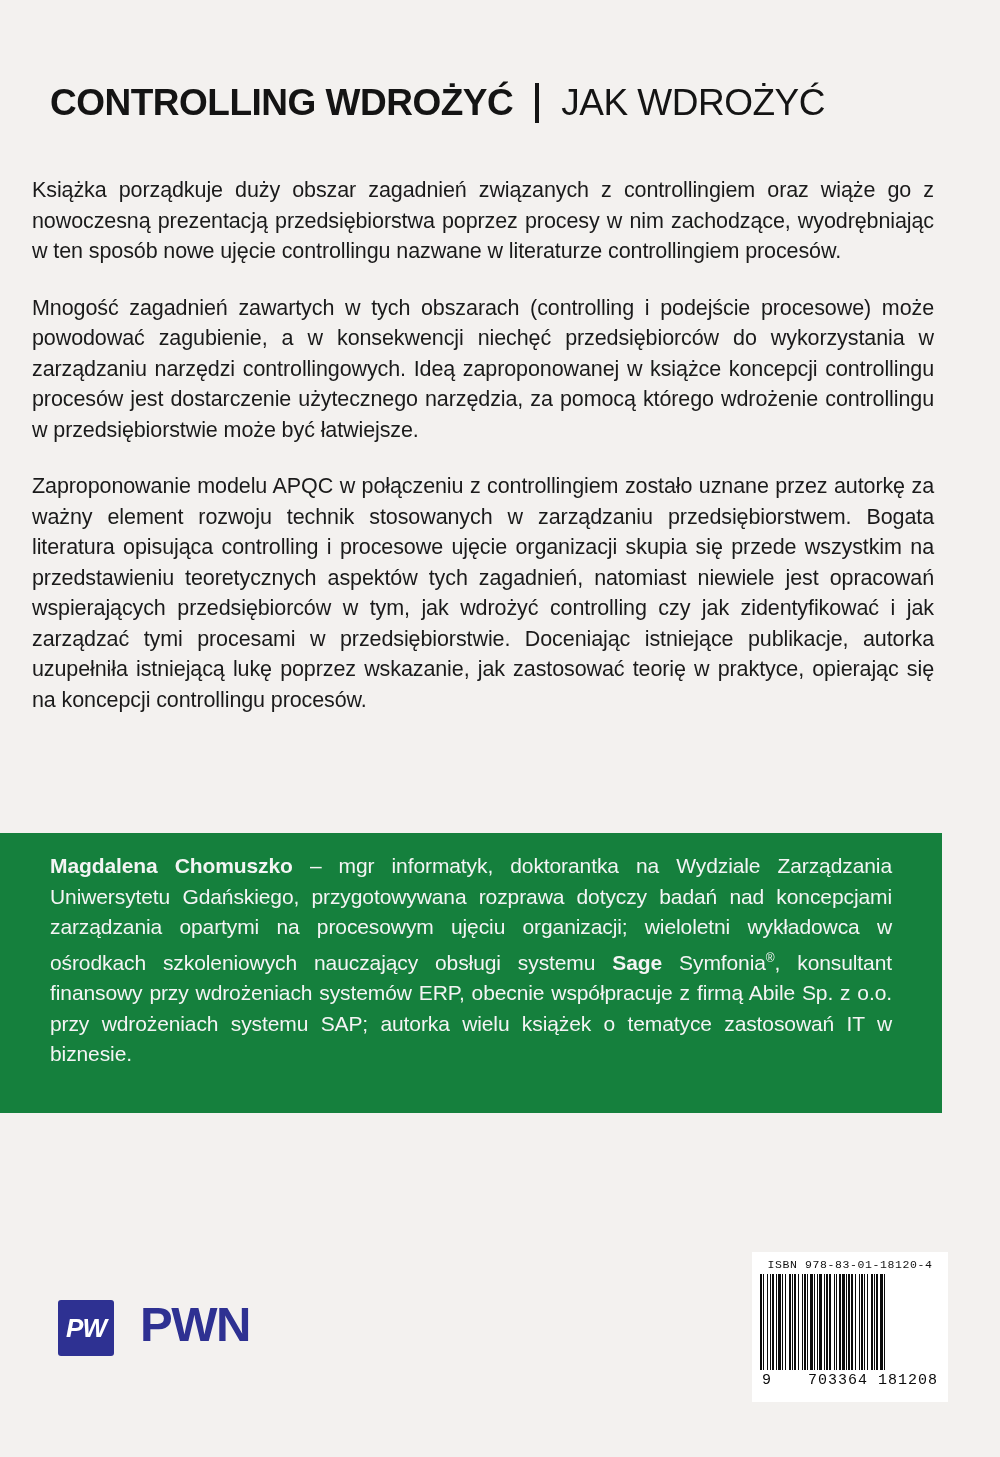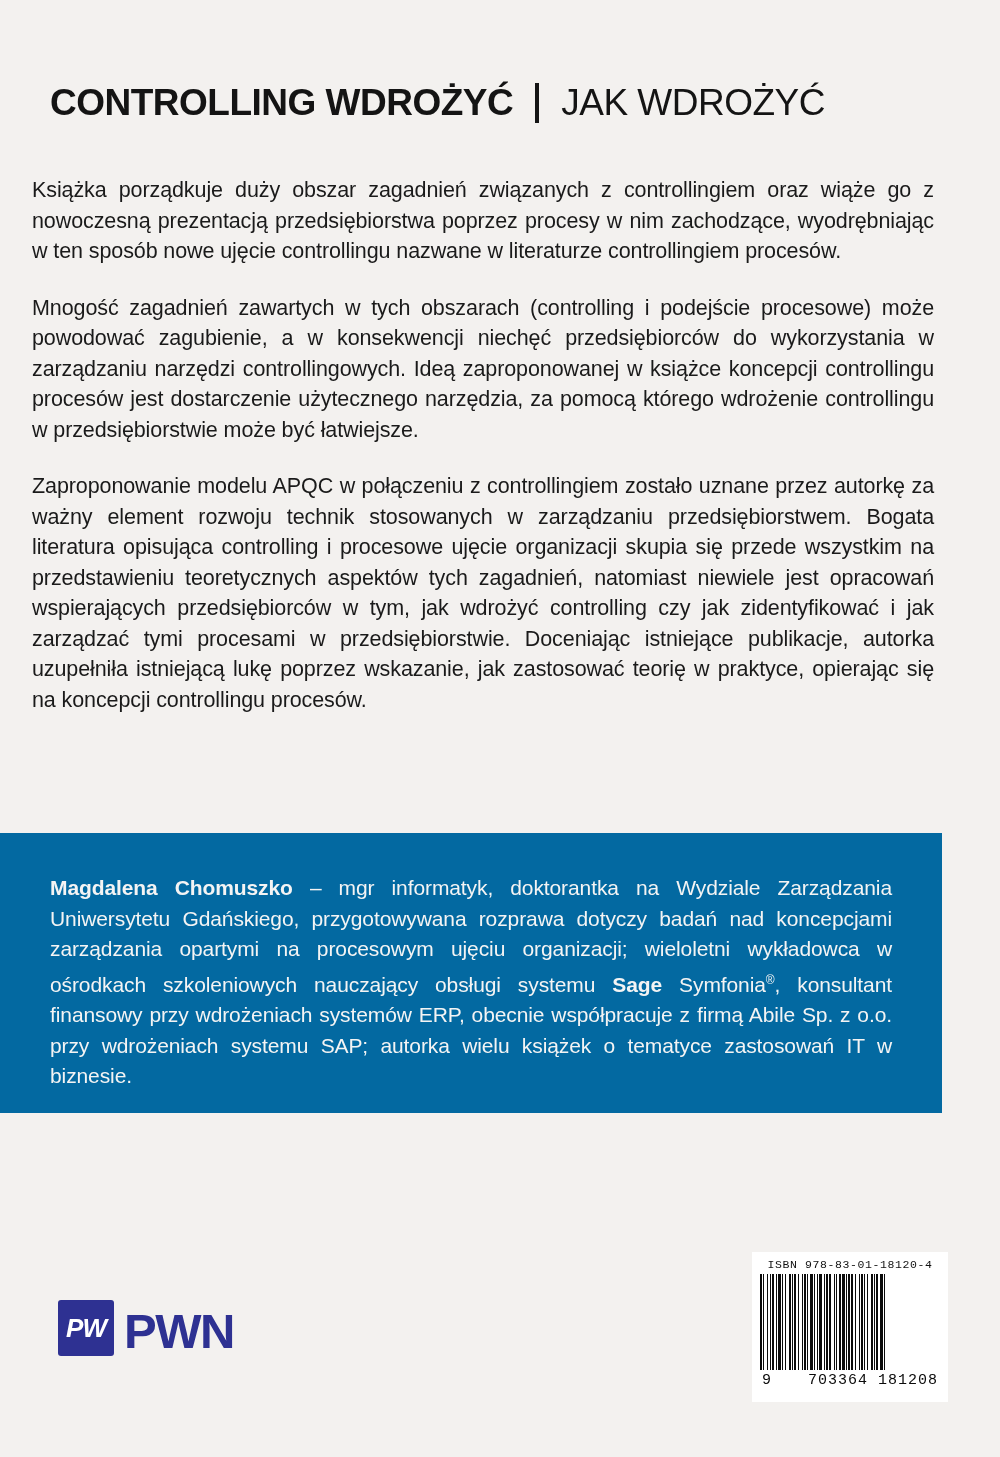--- a/index.html
+++ b/index.html
@@ -71,45 +71,45 @@
   }
   .blurb p:last-child { margin-bottom: 0; }
 
   
   .author-block {
     position: absolute;
     left: 0px;
     top: 833px;
     width: 942px;
     height: 280px;
-    background: #0369a1;
+    background: #15803d;
     color: #f2f2f2;
     box-sizing: border-box;
-    padding: 40px 50px 30px 50px;
+    padding: 18px 50px 30px 50px;
   }
   .author-block p {
     margin: 0;
     font-size: 21px;
     line-height: 30.5px;
     text-align: justify;
     letter-spacing: -0.1px;
     color: #f4f4f4;
   }
   .author-name { font-weight: bold; }
   .brand-bold { font-weight: bold; }
   .sup { font-size: 12px; vertical-align: super; }
 
   
   .logo-wrap {
     position: absolute;
     left: 58px;
     top: 1300px;
     display: flex;
-    align-items: flex-end;
-    gap: 10px;
+    align-items: flex-start;
+    gap: 26px;
   }
   .logo-mark {
     width: 56px;
     height: 56px;
     background: #2e3192;
     border-radius: 3px;
     position: relative;
   }
   .logo-mark .pw {
     position: absolute;

